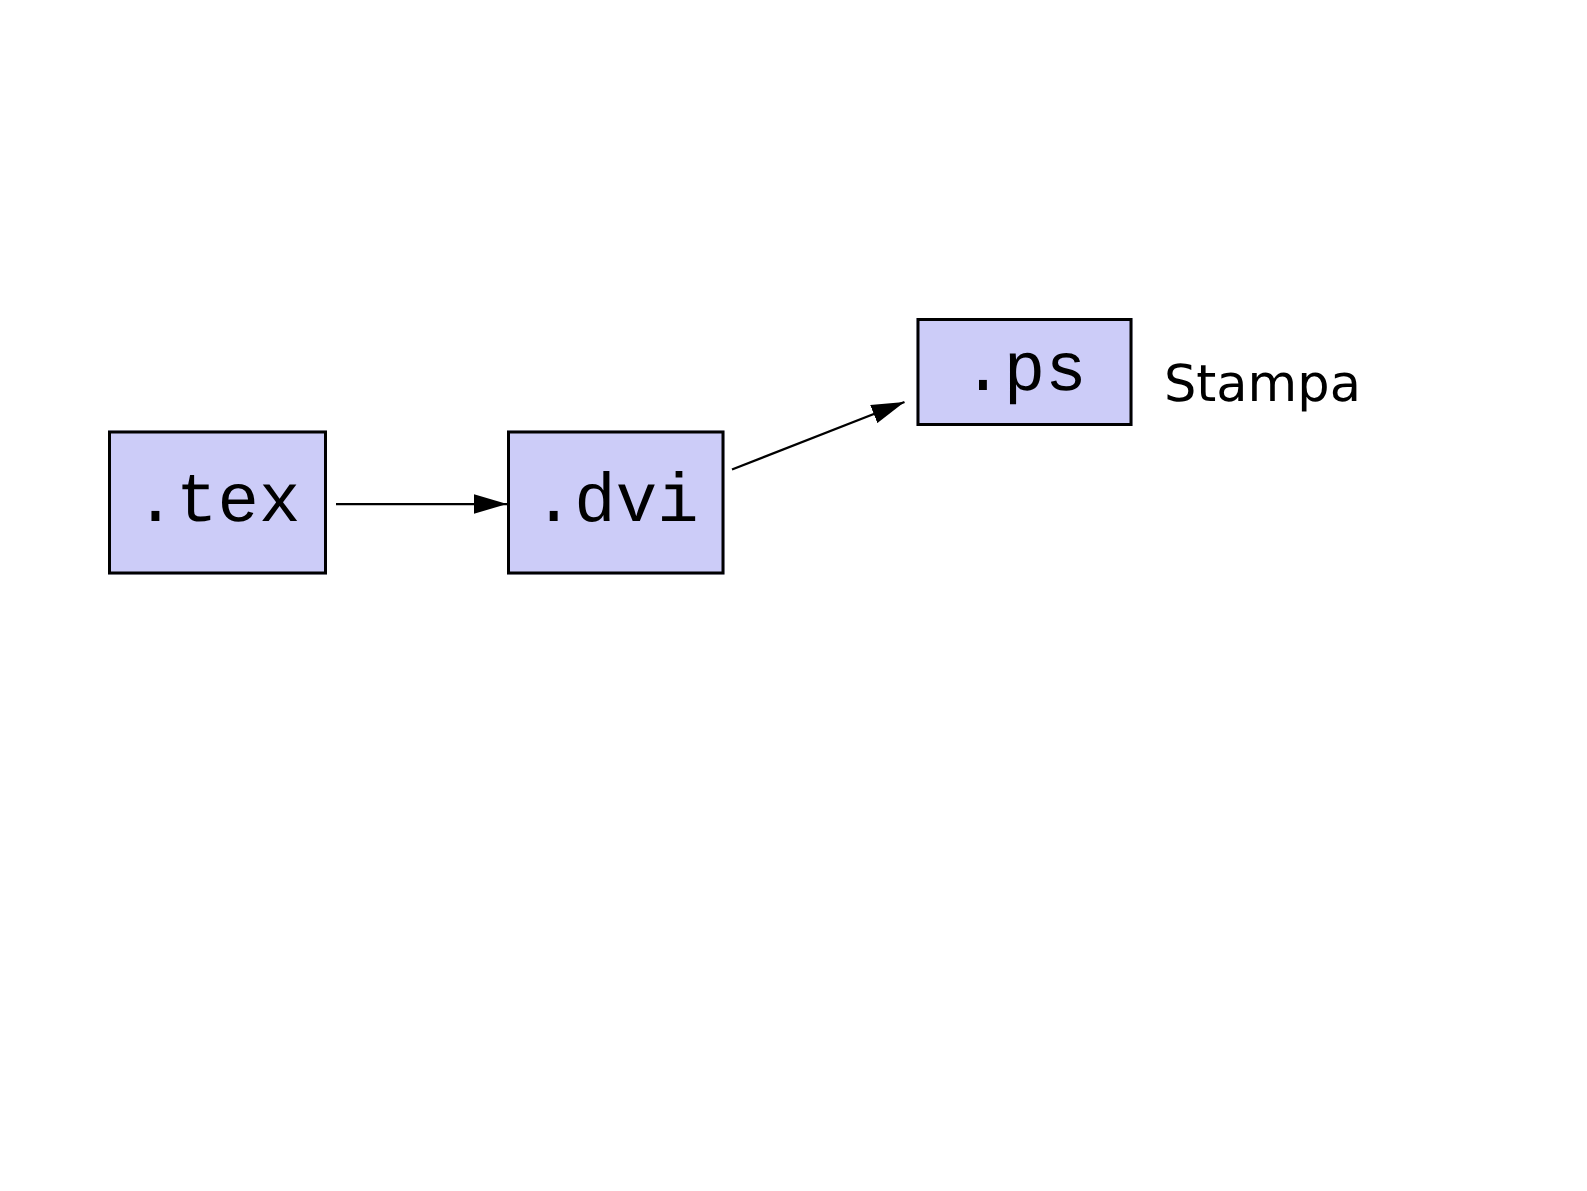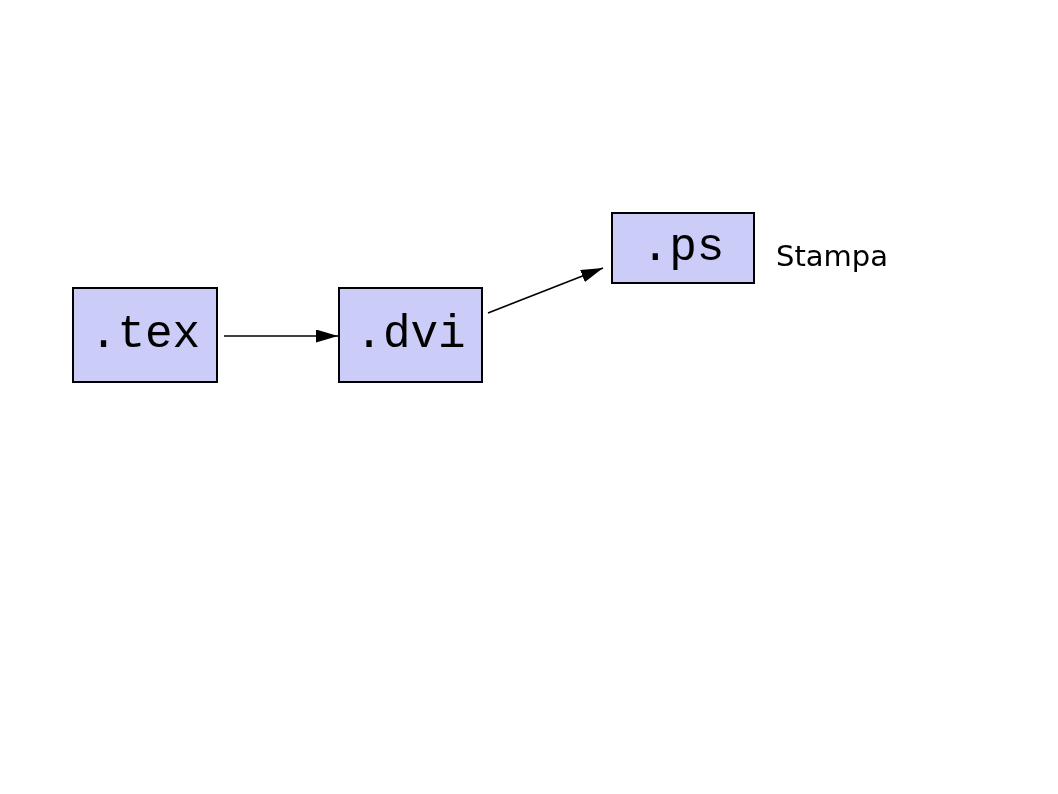--- a/index.html
+++ b/index.html
@@ -45,21 +45,21 @@
   .node-tex { left: 72px;  top: 287px; width: 146px; height: 96px; }
   .node-dvi { left: 338px; top: 287px; width: 145px; height: 96px; }
   .node-ps  { left: 611px; top: 212px; width: 144px; height: 72px; }
   .annotation {
     position: absolute;
     left: 776px;
     top: 238px;
     height: 36px;
     line-height: 36px;
     font-family: "DejaVu Sans", "Liberation Sans", sans-serif;
-    font-size: 29px;
+    font-size: 34px;
     color: var(--text);
     white-space: nowrap;
   }
 </style>
 </head>
 <body>
 
 <div class="canvas">
 
   <svg class="edges" width="1058" height="794" viewBox="0 0 1058 794" xmlns="http://www.w3.org/2000/svg">

